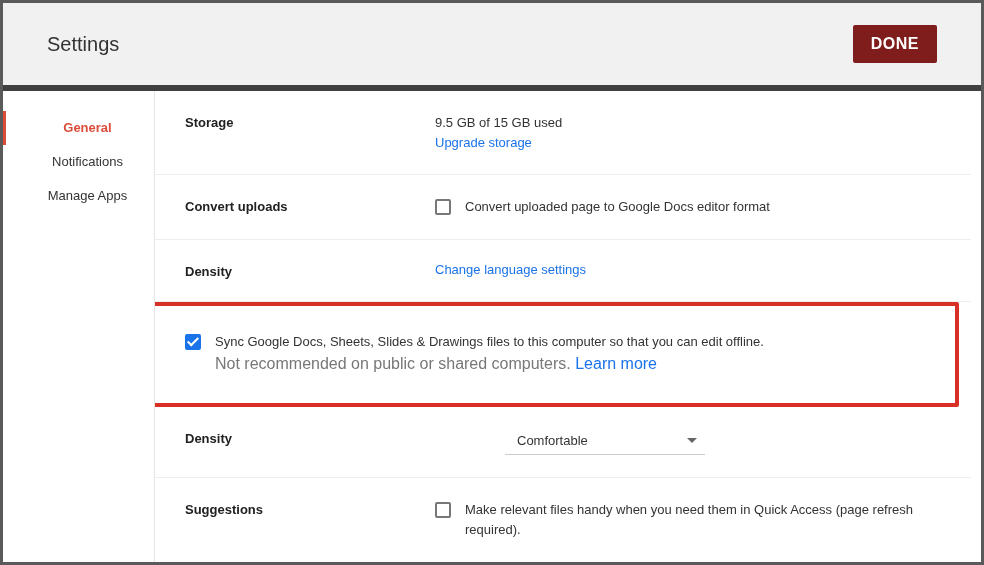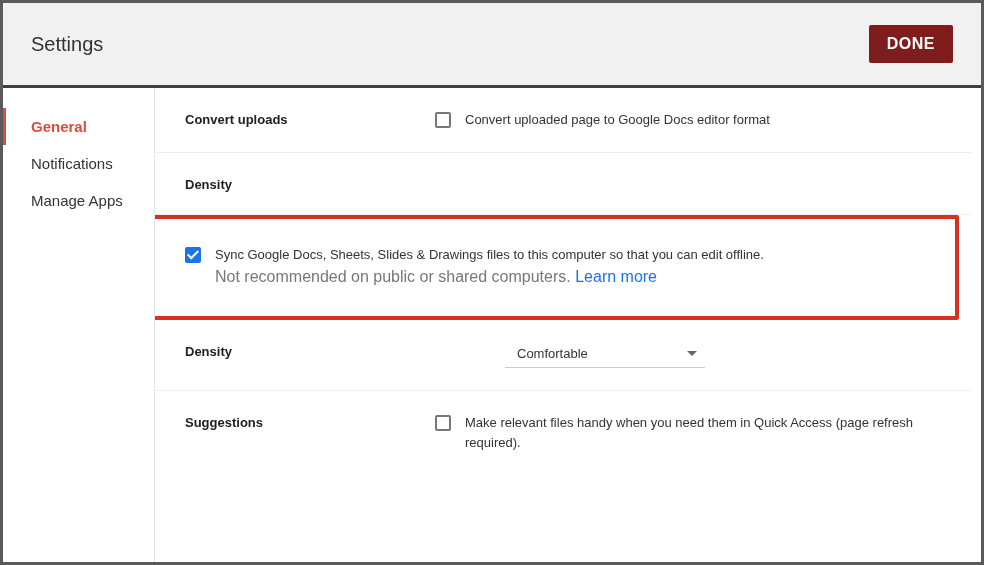--- a/index.html
+++ b/index.html
@@ -13,22 +13,22 @@
     }
     .dialog {
       position: absolute;
       top: 3px; left: 3px; right: 3px; bottom: 3px;
       background: #fff;
       display: flex;
       flex-direction: column;
     }
     .header {
       background: #f1f1f1;
-      border-bottom: 3px solid #404040;
-      padding: 22px 28px;
+      border-bottom: 6px solid #404040;
+      padding: 22px 44px;
       display: flex;
       align-items: center;
       justify-content: space-between;
     }
     .header-title {
       font-size: 20px;
       color: #333;
       font-weight: 400;
     }
     .done-btn {
@@ -48,25 +48,26 @@
       overflow: hidden;
       background: #fff;
     }
     .sidebar {
       width: 152px;
       border-right: 1px solid #e5e5e5;
       padding-top: 20px;
       flex-shrink: 0;
     }
     .sidebar-item {
-      font-size: 15px;
+      font-size: 13px;
       color: #333;
       padding: 8px 10px 8px 28px;
       cursor: pointer;
       line-height: 1.4;
+      text-align: center;
     }
     .sidebar-item.active {
       color: #dd4b39;
       font-weight: 700;
       border-left: 3px solid #dd4b39;
       padding-left: 25px;
     }
     .content {
       flex: 1;
       overflow-y: auto;
@@ -185,33 +186,43 @@
       <div class="sidebar-item">
         <span>Notifications</span>
       </div>
       <div class="sidebar-item">
         <span>Manage Apps</span>
       </div>
     </div>
 
     <div class="content">
 
+      <div class="section">
+        <div class="section-label">Storage</div>
+        <div class="section-body">
+          <div class="text-line">9.5 GB of 15 GB used</div>
+          <a class="link text-line">Upgrade storage</a>
+        </div>
+      </div>
 
       <div class="section">
         <div class="section-label">Convert uploads</div>
         <div class="section-body">
           <div class="check-row">
             <div class="checkbox"></div>
             <div class="check-text">Convert uploaded page to Google Docs editor format</div>
           </div>
         </div>
       </div>
 
       <div class="section">
         <div class="section-label">Density</div>
+        <div class="section-body">
+          <a class="link">Change language settings</a>
+        </div>
       </div>
 
       <div class="offline-highlight">
         <div class="section">
           <div class="section-body">
             <div class="check-row">
               <div class="checkbox checked"></div>
               <div>
                 <div class="check-text">Sync Google Docs, Sheets, Slides &amp; Drawings files to this computer so that you can edit offline.</div>
                 <div class="sub-note">

